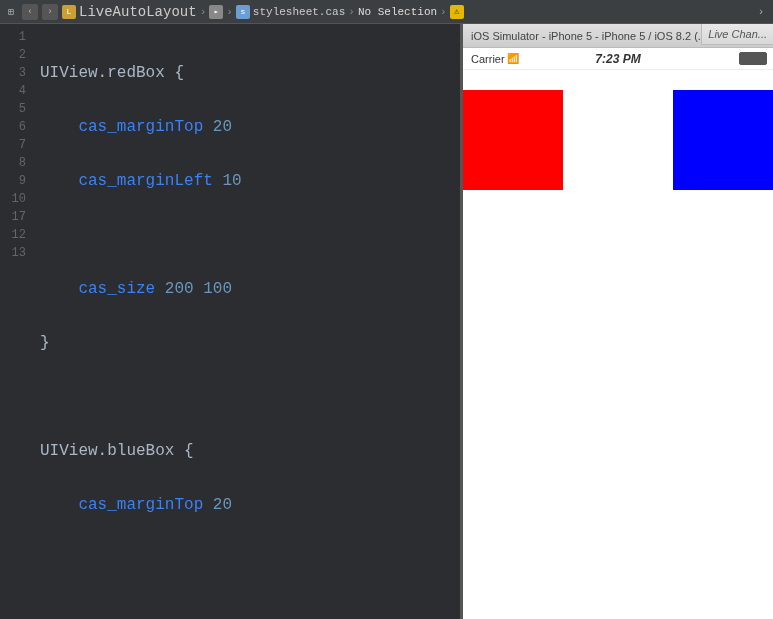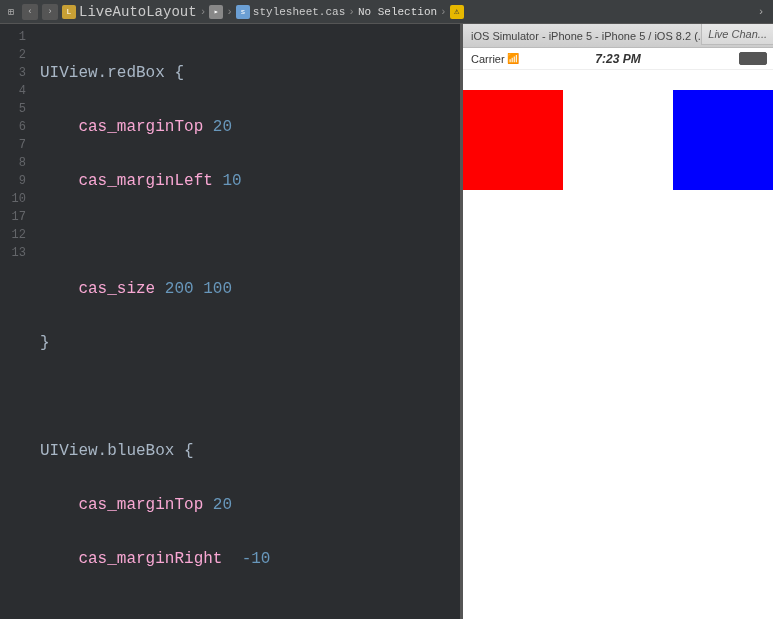--- a/index.html
+++ b/index.html
@@ -113,21 +113,21 @@
       line-height: 18px;
       color: #a9b7c6;
       white-space: pre;
       overflow: hidden;
     }
     .code-line {
       height: 18px;
       display: block;
     }
     .cls { color: #a9b7c6; }
-    .prop { color: #f9a8d4; }
+    .prop { color: #3b82f6; }
     .num { color: #6897bb; }
     .neg { color: #6897bb; }
     .brace { color: #a9b7c6; }
 
     
     .divider {
       width: 3px;
       background: #555;
       flex-shrink: 0;
     }
@@ -285,21 +285,20 @@
       <div class="code-lines">
         <span class="code-line"><span class="cls">UIView</span><span class="brace">.redBox {</span></span>
         <span class="code-line">    <span class="prop">cas_marginTop</span> <span class="num">20</span></span>
         <span class="code-line">    <span class="prop">cas_marginLeft</span> <span class="num">10</span></span>
         <span class="code-line"></span>
         <span class="code-line">    <span class="prop">cas_size</span> <span class="num">200 100</span></span>
         <span class="code-line"><span class="brace">}</span></span>
         <span class="code-line"></span>
         <span class="code-line"><span class="cls">UIView</span><span class="brace">.blueBox {</span></span>
         <span class="code-line">    <span class="prop">cas_marginTop</span> <span class="num">20</span></span>
-        <span class="code-line">    <span class="prop">cas_marginRight</span> <span class="neg"> -10</span></span>
         <span class="code-line"></span>
         
         
       </div>
     </div>
   </div>
 
   <div class="divider"></div>
 
   <div class="simulator-panel">

